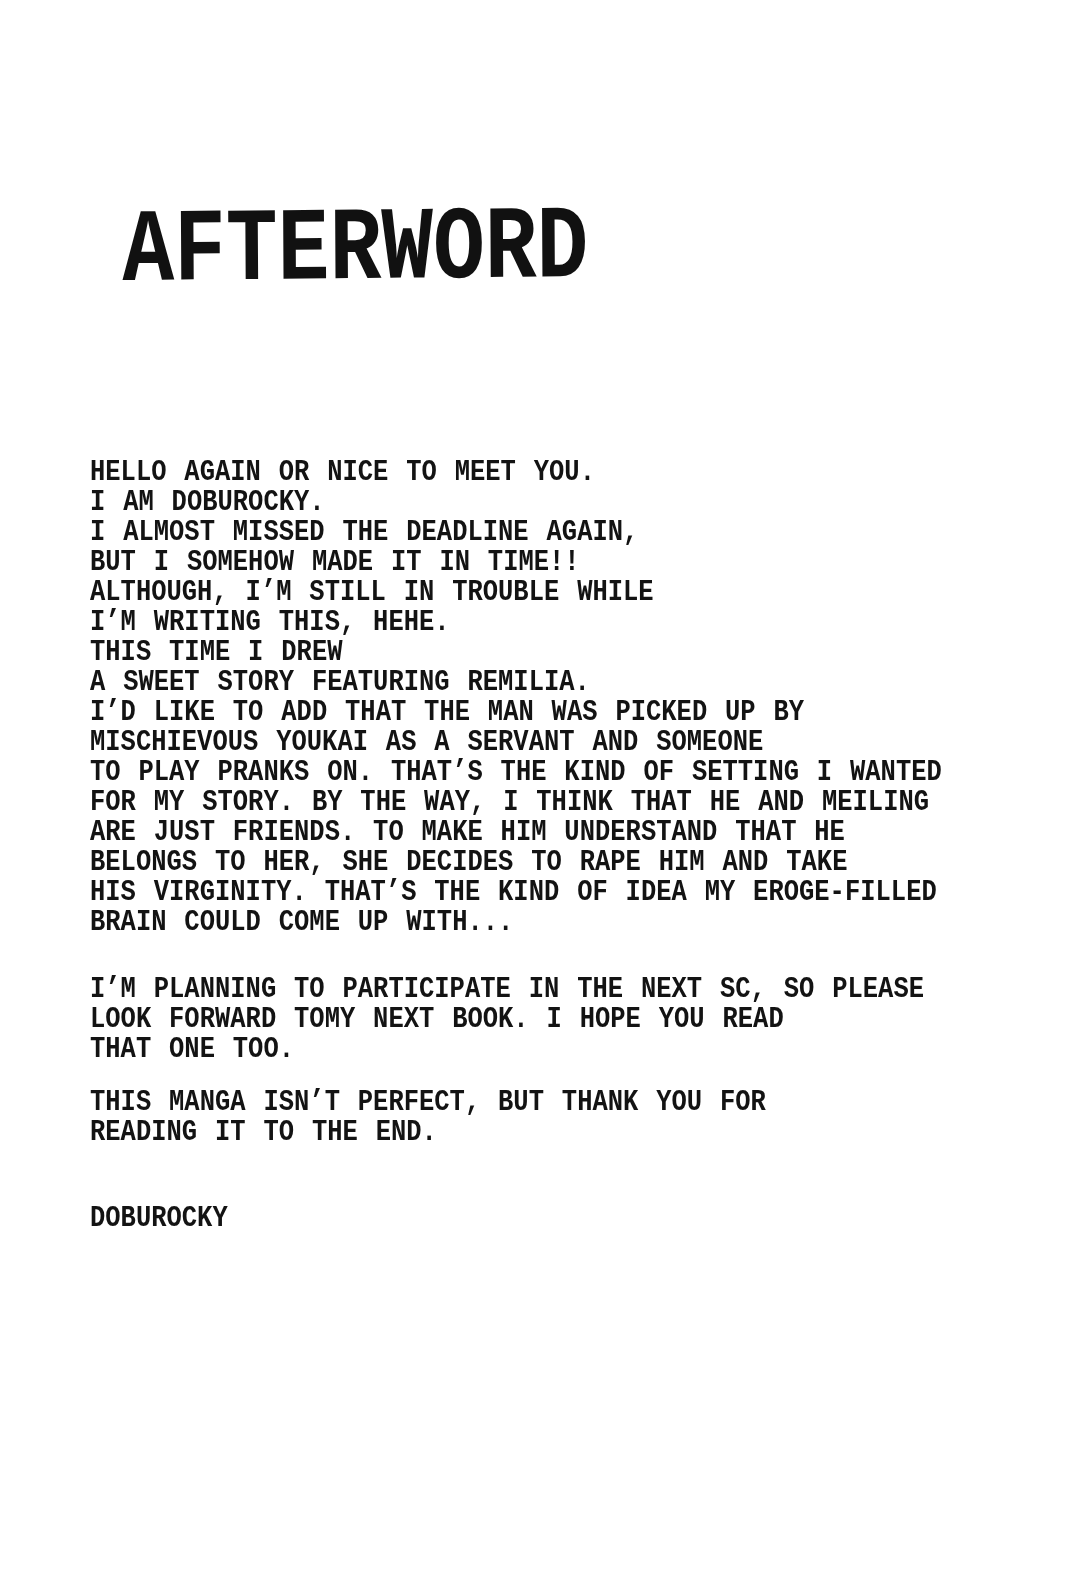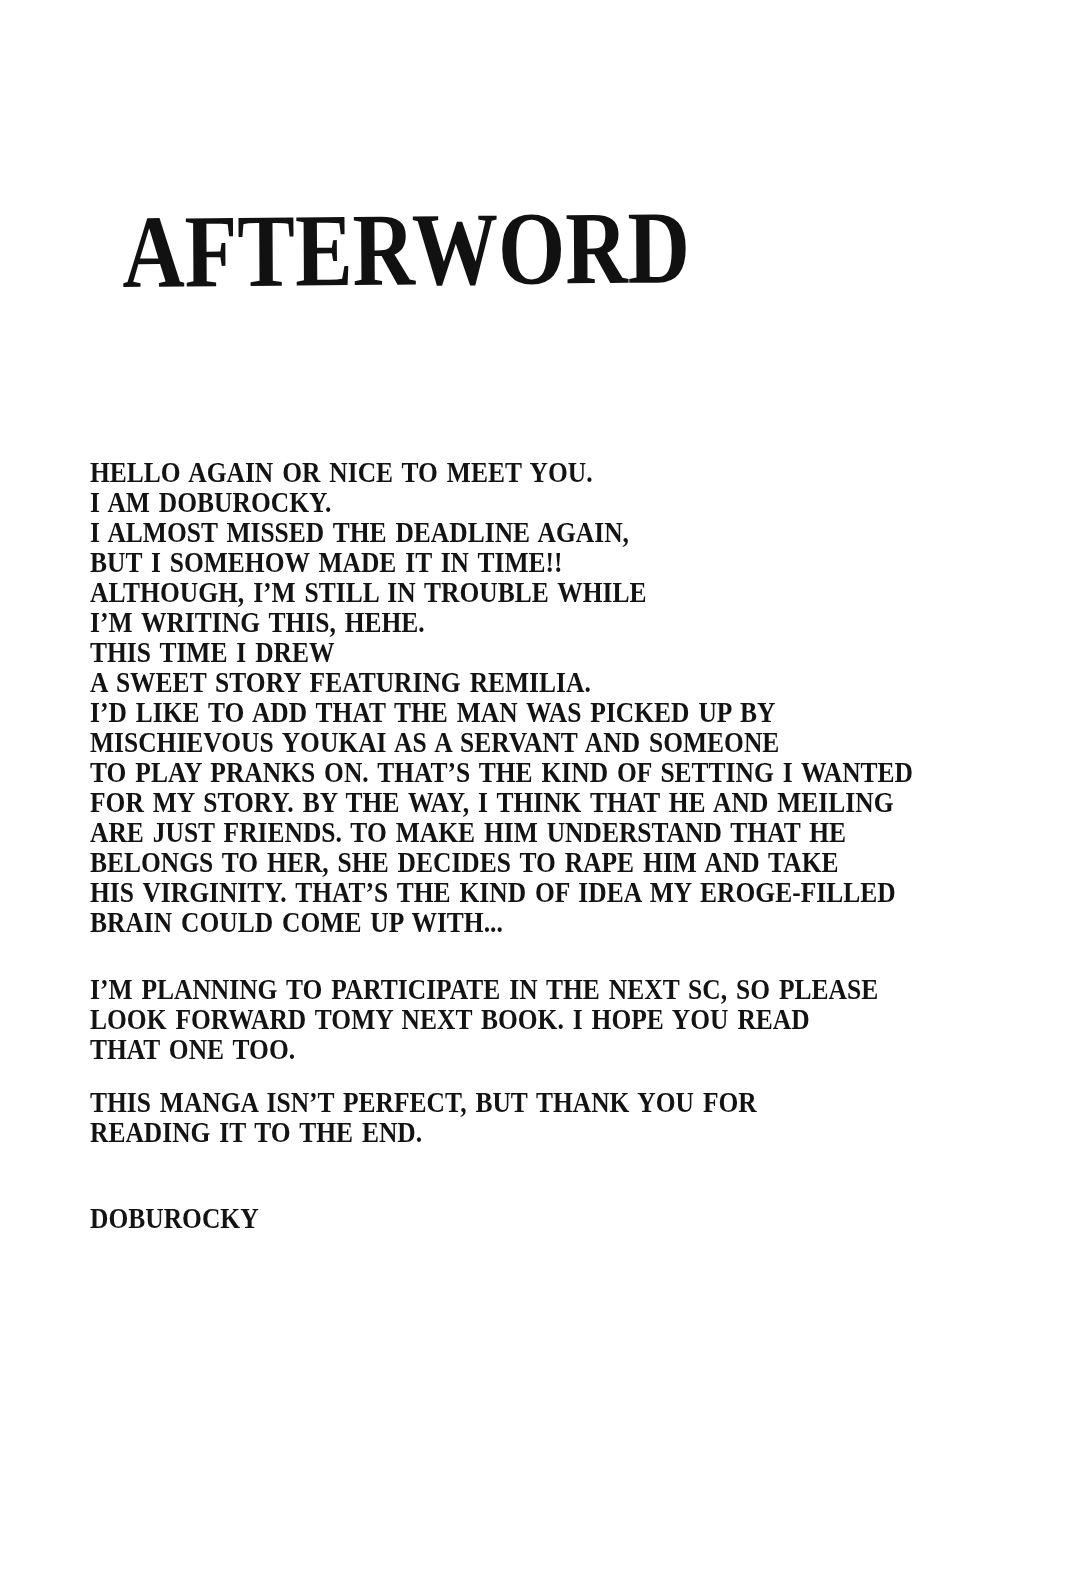--- a/index.html
+++ b/index.html
@@ -6,21 +6,21 @@
     margin: 0;
     padding: 0;
     background: #ffffff;
   }
   .page {
     position: relative;
     width: 1000px;
     height: 1574px;
     background: #ffffff;
     overflow: hidden;
-    font-family: Liberation Serif, serif;
+    font-family: Liberation Mono, monospace;
     color: #111111;
   }
   .title {
     position: absolute;
     left: 122px;
     top: 200px;
     margin: 0;
     font-size: 104px;
     font-weight: 700;
     line-height: 104px;

